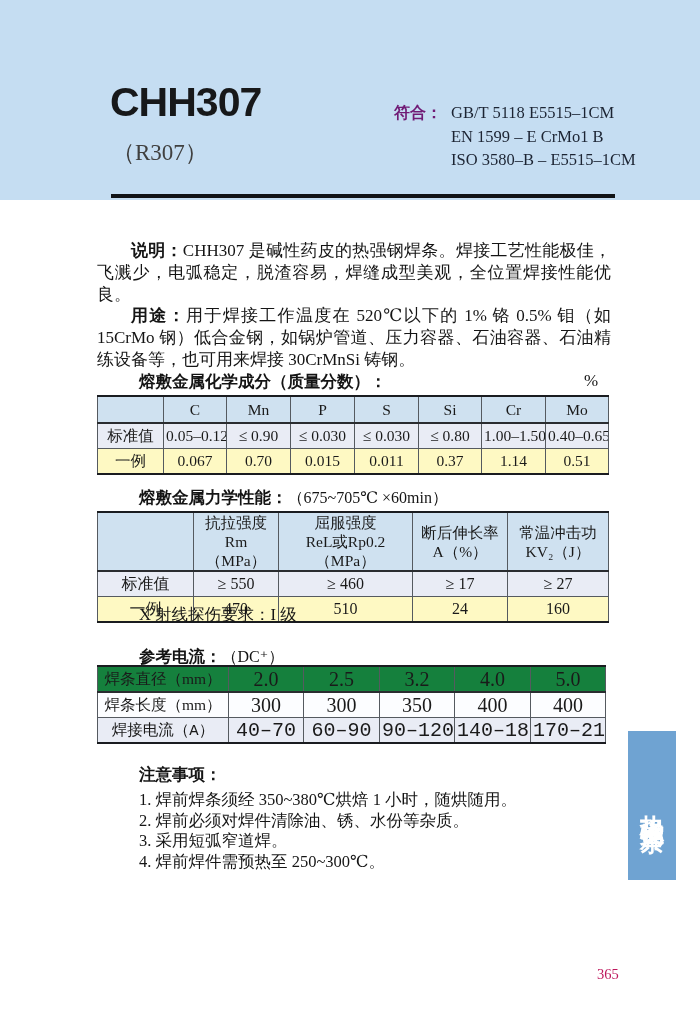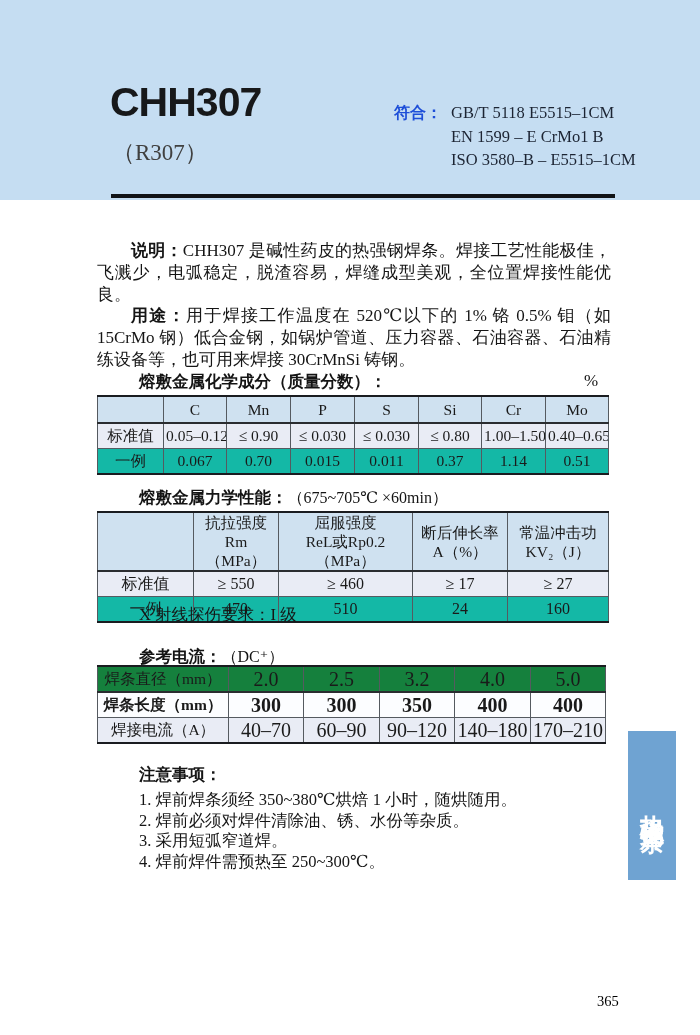--- a/index.html
+++ b/index.html
@@ -11,21 +11,21 @@
   .band{position:absolute;left:0;top:0;width:700px;height:200px;background:#c5ddf2;}
   .model{
     position:absolute;left:110px;top:80px;
     font-family:"Liberation Sans","DejaVu Sans",sans-serif;
     font-weight:900;font-size:41px;line-height:44px;letter-spacing:-1px;color:#17181a;
   }
   .alias{position:absolute;left:112px;top:137px;font-size:23px;color:#404040;}
   .conform{position:absolute;left:394px;top:101px;display:flex;gap:9px;}
   .conform-label{
     font-family:"Liberation Sans","DejaVu Sans",sans-serif;
-    font-weight:bold;font-size:16px;line-height:23.5px;color:#1d4ed8;white-space:nowrap;
+    font-weight:bold;font-size:16px;line-height:23.5px;color:#701a75;white-space:nowrap;
   }
   .standards div{font-size:16.5px;line-height:23.5px;color:#1c2433;white-space:nowrap;}
   .rule{position:absolute;left:111px;top:194px;width:504px;height:4px;background:#111317;}
   
   .desc{position:absolute;left:97px;top:240px;width:514px;font-size:17px;line-height:21.8px;text-align:justify;}
   .desc p{margin:0;text-indent:2em;}
   .lbl{font-weight:bold;}
   
   .sec-title{
     position:absolute;font-family:"Liberation Sans","DejaVu Sans",sans-serif;
@@ -34,48 +34,48 @@
   .sec-cond{font-family:"Liberation Serif","DejaVu Serif",serif;font-weight:normal;font-size:16px;}
   .unit{position:absolute;left:584px;top:371px;font-size:17px;}
   
   table{position:absolute;border-collapse:collapse;table-layout:fixed;
         font-size:15.5px;color:#1a1a1a;background:#fcfdff;}
   td,th{border:1px solid #555a60;text-align:center;vertical-align:middle;
         padding:0 2px;font-weight:normal;overflow:hidden;white-space:nowrap;}
   table{border-top:2.5px solid #1a1c20;border-bottom:2.5px solid #1a1c20;}
   .hdr td,.hdr th{background:#cfe1f0;border-bottom-width:2px;border-bottom-color:#2a2c30;}
   .row-std td{background:#e9ecf5;}
-  .row-ex td{background:#14b8a6;}
+  .row-ex td{background:#fef9c3;}
   .t1{left:97px;top:395px;width:511px;}
   .t1 .hdr th{height:25px;}
   .t1 td{height:24px;}
   .t2{left:97px;top:511px;width:511px;}
   .t2 .hdr th{height:41px;line-height:19px;white-space:normal;}
   .t2 td{height:24px;font-size:16px;}
   .t3{left:97px;top:665px;width:508px;}
   .t3 td{height:24px;font-size:20px;}
   .t3 .r1 td{background:#15803d;border-bottom-width:2px;border-bottom-color:#2a2c30;}
-  .t3 .r2 td{background:#fcfdff;font-weight:bold;}
-  .t3 .r3 td{background:#e9ecf5;}
+  .t3 .r2 td{background:#fcfdff;}
+  .t3 .r3 td{background:#e9ecf5;font-family:Liberation Mono, monospace;}
   .t3 td.rowlab{font-size:15.5px;}
   .xray{position:absolute;left:139px;top:604px;font-size:16.5px;}
   
   .notes{position:absolute;left:139px;top:764px;width:470px;}
   .notes-title{font-family:"Liberation Sans","DejaVu Sans",sans-serif;font-weight:bold;font-size:16.5px;}
   .notes ol{list-style:none;margin:4px 0 0 0;padding:0;}
   .notes li{font-size:16.5px;line-height:20.6px;}
   
   .side-tab{
     position:absolute;left:628px;top:731px;width:48px;height:149px;background:#6fa3d2;
     display:flex;align-items:center;justify-content:center;
     writing-mode:vertical-rl;text-orientation:upright;
     font-family:"Liberation Sans","DejaVu Sans",sans-serif;
     font-weight:bold;font-size:24px;letter-spacing:4px;color:#ffffff;
   }
-  .pagenum{position:absolute;left:597px;top:993px;font-size:14.5px;color:#000000;}
+  .pagenum{position:absolute;left:597px;top:966px;font-size:14.5px;color:#be185d;}
 </style>
 </head>
 <body>
 
 <div class="page">
 
   <div class="band">
     <div class="model">CHH307</div>
     <div class="alias">（R307）</div>
     <div class="conform">

